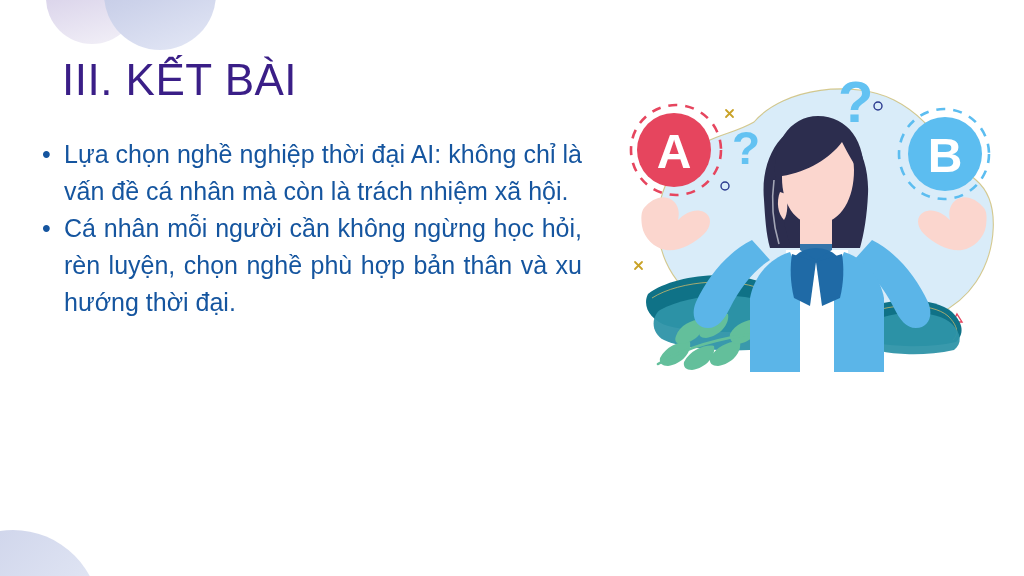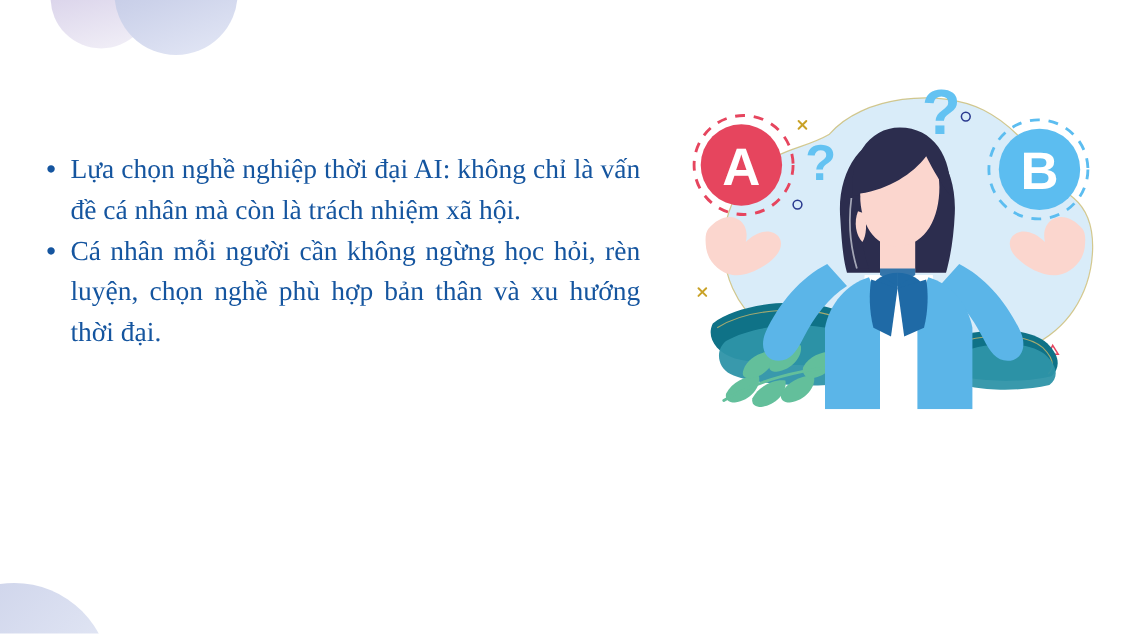--- a/index.html
+++ b/index.html
@@ -83,21 +83,20 @@
     line-height: 37px;
     text-align: left;
     color: #15559f;
   }
   .bullet-text {
     flex: 1 1 auto;
     text-align: justify;
     text-align-last: left;
     -webkit-hyphens: none;
     hyphens: none;
-    font-family: Liberation Serif, serif;
   }
 
   
   .illustration {
     position: absolute;
     left: 604px;
     top: 62px;
     width: 420px;
     height: 310px;
   }
@@ -114,20 +113,21 @@
 </style>
 </head>
 <body>
 
 <div class="slide">
 
   <div class="deco-circle deco-tl-left"></div>
   <div class="deco-circle deco-tl-right"></div>
   <div class="deco-circle deco-bl"></div>
 
+  <div class="title">III. KẾT BÀI</div>
 
   <div class="bullets">
     <div class="bullet-row">
       <div class="bullet-dot">•</div>
       <div class="bullet-text">Lựa chọn nghề nghiệp thời đại AI: không chỉ là vấn đề cá nhân mà còn là trách nhiệm xã hội.</div>
     </div>
     <div class="bullet-row">
       <div class="bullet-dot">•</div>
       <div class="bullet-text">Cá nhân mỗi người cần không ngừng học hỏi, rèn luyện, chọn nghề phù hợp bản thân và xu hướng thời đại.</div>
     </div>

